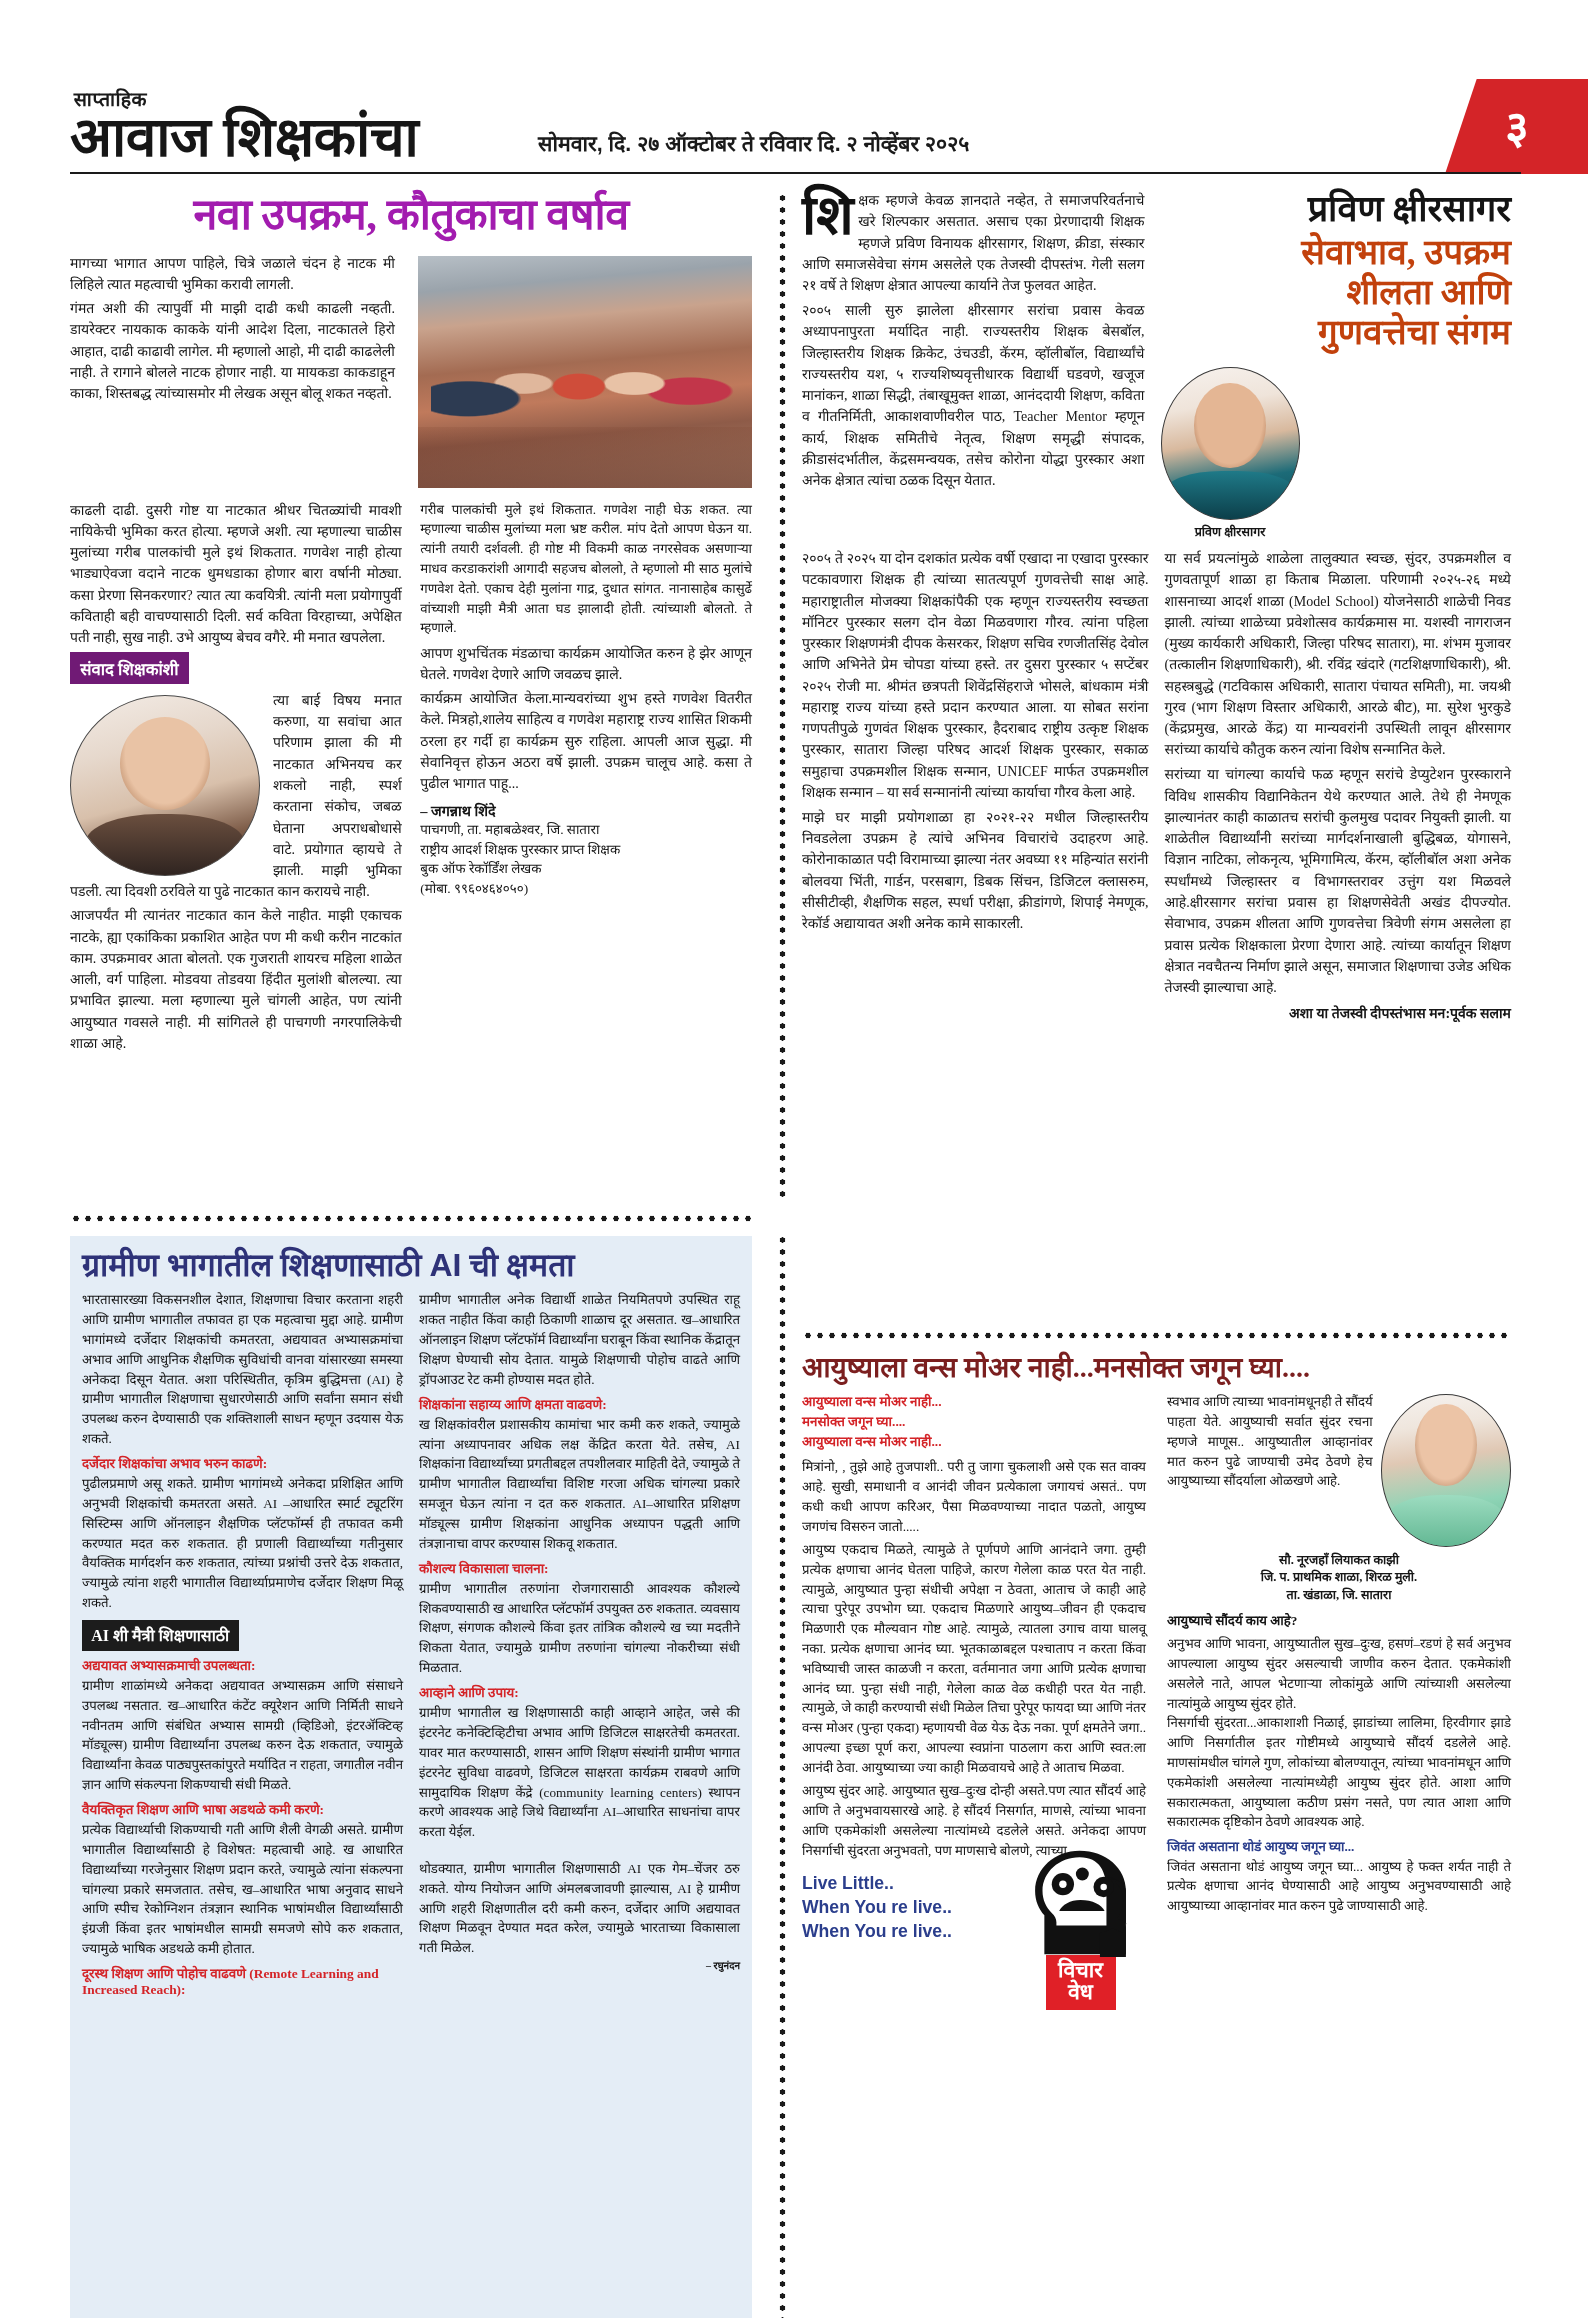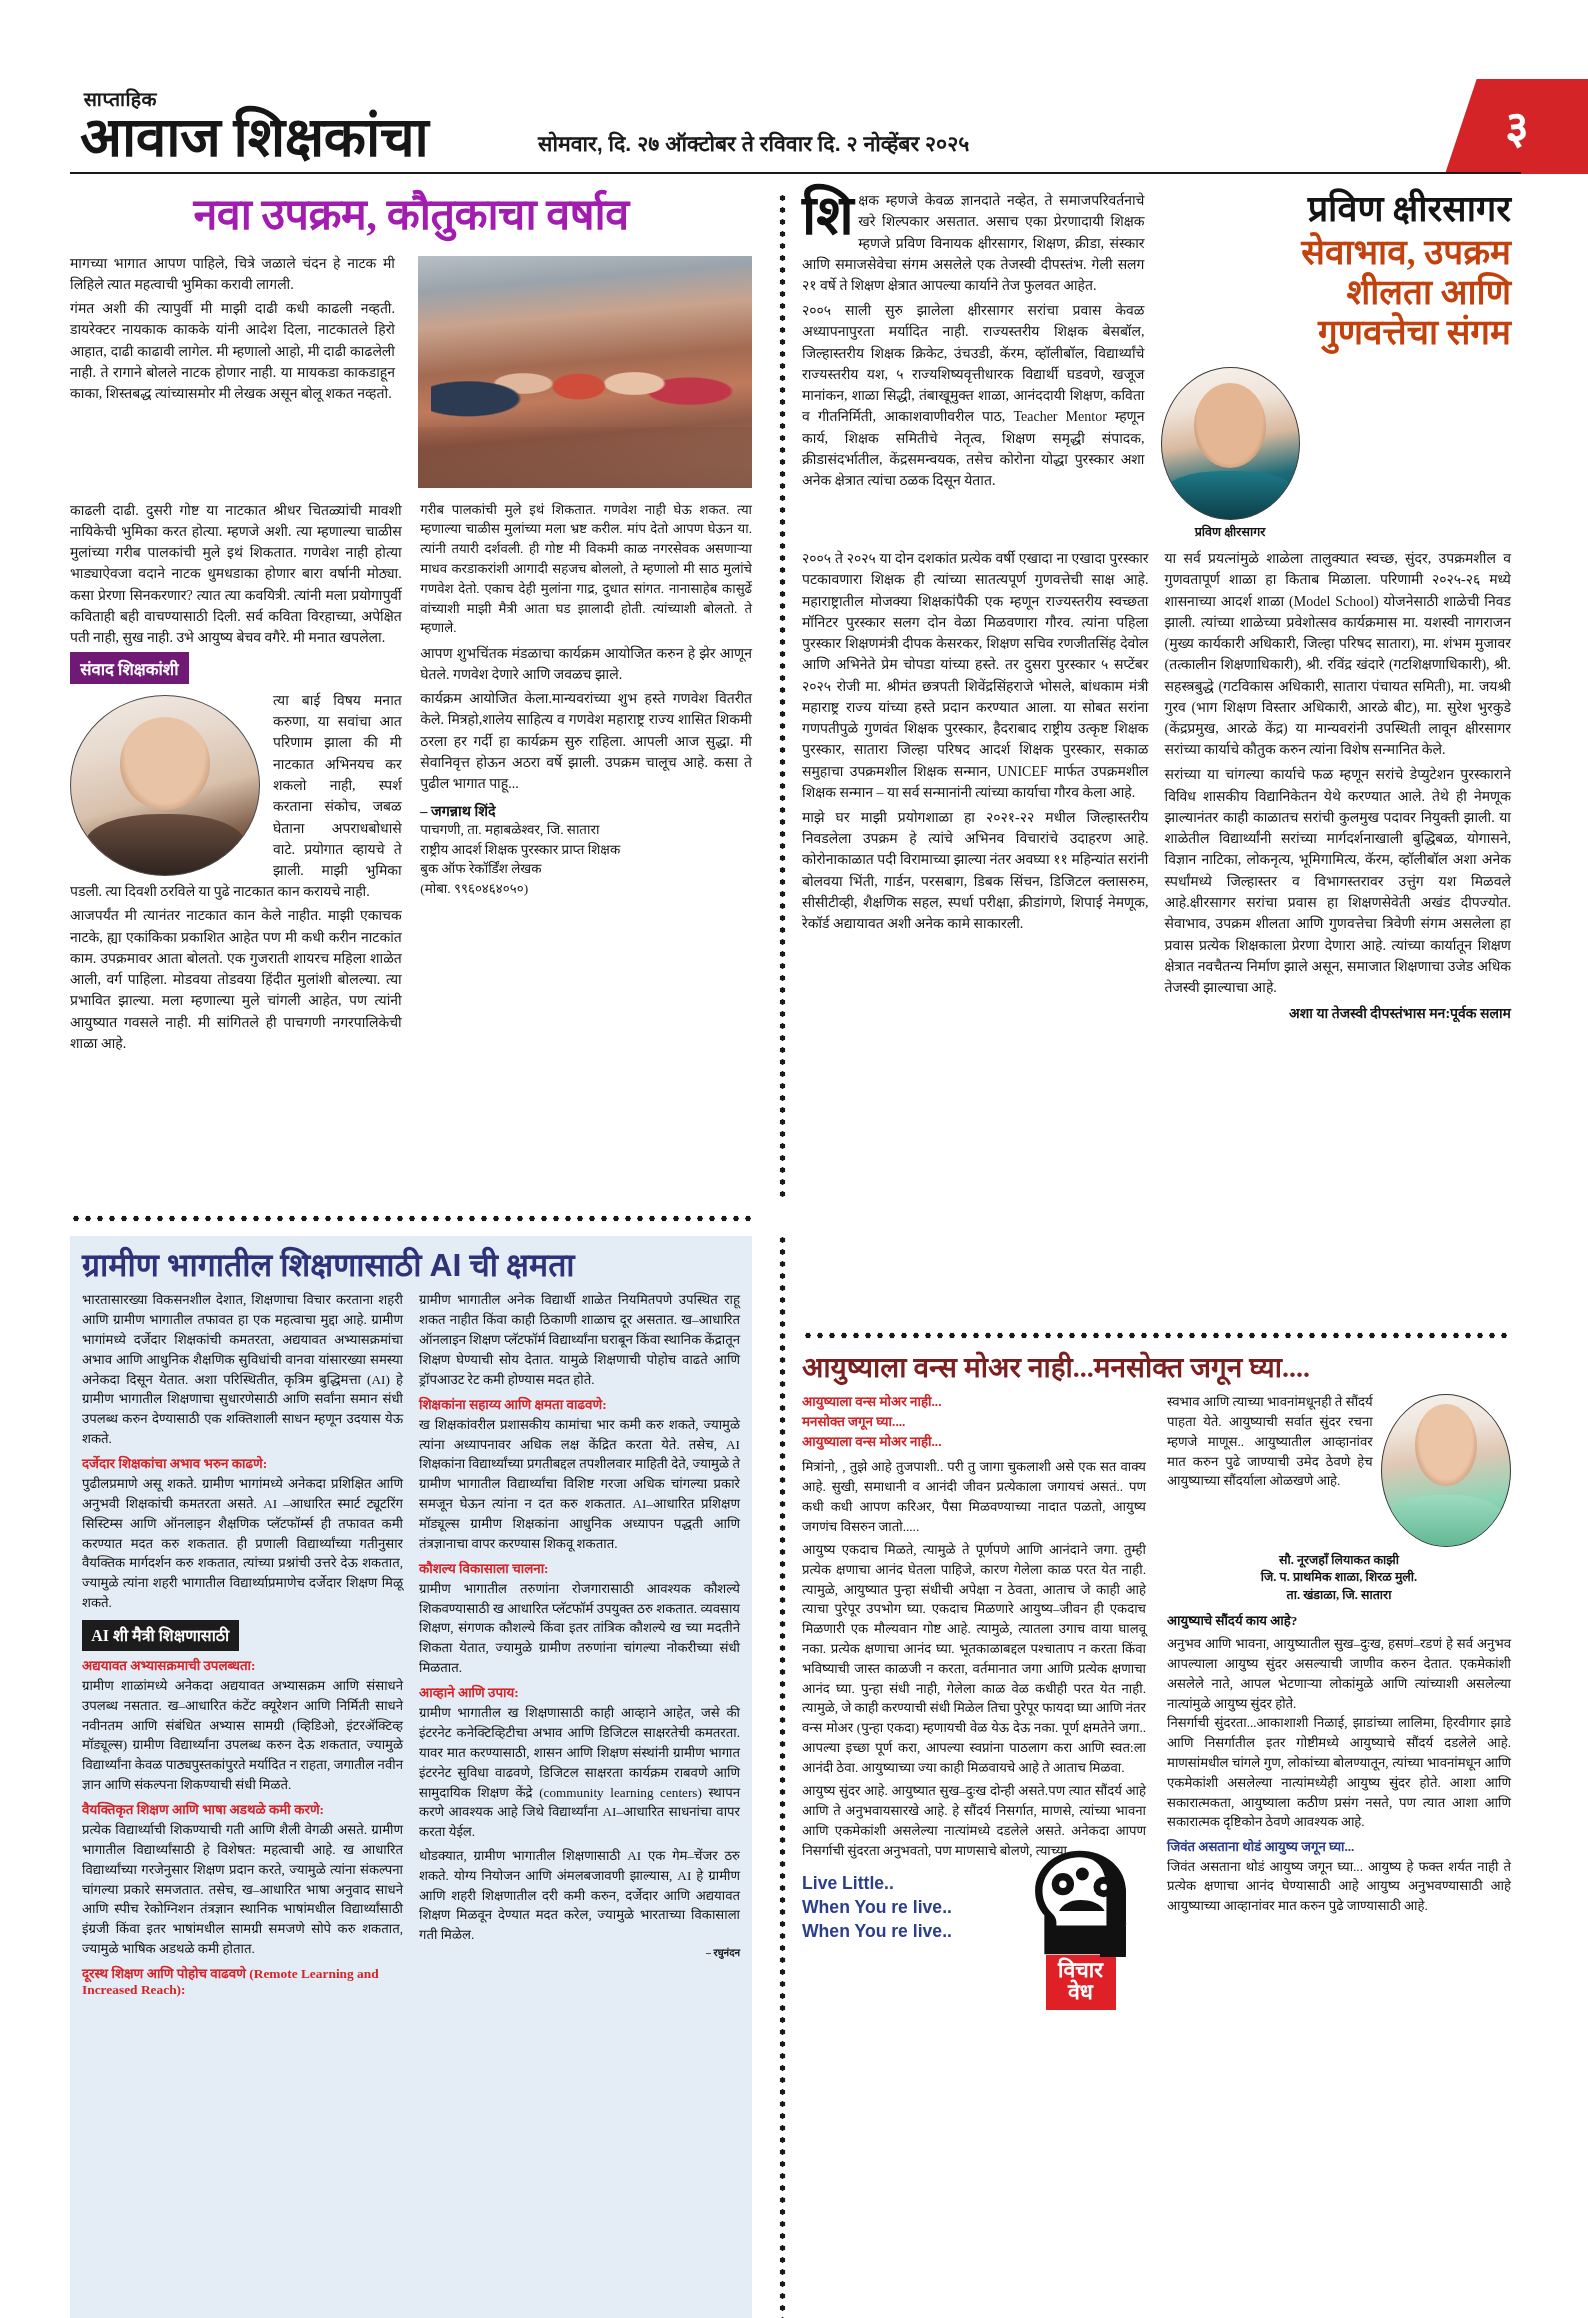--- a/index.html
+++ b/index.html
@@ -20,21 +20,21 @@
 
   
   .masthead {
     position: absolute;
     left: 0; top: 0;
     width: 1589px;
     height: 181px;
   }
   .mast-left {
     position: absolute;
-    left: 80px; top: 90px;
+    left: 70px; top: 90px;
     line-height: 1;
   }
   .mast-kicker {
     font-size: 19.5px;
     font-weight: 700;
     color: #1a1a1a;
     letter-spacing: 0.5px;
     margin-left: 3.7px;
   }
   .mast-title {
@@ -456,21 +456,21 @@
 
         <span class="sub-red">शिक्षकांना सहाय्य आणि क्षमता वाढवणे:</span>
         <div class="tiny">ख शिक्षकांवरील प्रशासकीय कामांचा भार कमी करु शकते, ज्यामुळे त्यांना अध्यापनावर अधिक लक्ष केंद्रित करता येते. तसेच, AI शिक्षकांना विद्यार्थ्यांच्या प्रगतीबद्दल तपशीलवार माहिती देते, ज्यामुळे ते ग्रामीण भागातील विद्यार्थ्यांचा विशिष्ट गरजा अधिक चांगल्या प्रकारे समजून घेऊन त्यांना न दत करु शकतात. AI–आधारित प्रशिक्षण मॉड्यूल्स ग्रामीण शिक्षकांना आधुनिक अध्यापन पद्धती आणि तंत्रज्ञानाचा वापर करण्यास शिकवू शकतात.</div>
 
         <span class="sub-red">कौशल्य विकासाला चालना:</span>
         <div class="tiny">ग्रामीण भागातील तरुणांना रोजगारासाठी आवश्यक कौशल्ये शिकवण्यासाठी ख आधारित प्लॅटफॉर्म उपयुक्त ठरु शकतात. व्यवसाय शिक्षण, संगणक कौशल्ये किंवा इतर तांत्रिक कौशल्ये ख च्या मदतीने शिकता येतात, ज्यामुळे ग्रामीण तरुणांना चांगल्या नोकरीच्या संधी मिळतात.</div>
 
         <span class="sub-red">आव्हाने आणि उपाय:</span>
         <div class="tiny">ग्रामीण भागातील ख शिक्षणासाठी काही आव्हाने आहेत, जसे की इंटरनेट कनेक्टिव्हिटीचा अभाव आणि डिजिटल साक्षरतेची कमतरता. यावर मात करण्यासाठी, शासन आणि शिक्षण संस्थांनी ग्रामीण भागात इंटरनेट सुविधा वाढवणे, डिजिटल साक्षरता कार्यक्रम राबवणे आणि सामुदायिक शिक्षण केंद्रे (community learning centers) स्थापन करणे आवश्यक आहे जिथे विद्यार्थ्यांना AI–आधारित साधनांचा वापर करता येईल.</div>
 
-        <div class="tiny" style="margin-top:4px;font-family:Liberation Serif, serif;">थोडक्यात, ग्रामीण भागातील शिक्षणासाठी AI एक गेम–चेंजर ठरु शकते. योग्य नियोजन आणि अंमलबजावणी झाल्यास, AI हे ग्रामीण आणि शहरी शिक्षणातील दरी कमी करुन, दर्जेदार आणि अद्ययावत शिक्षण मिळवून देण्यात मदत करेल, ज्यामुळे भारताच्या विकासाला गती मिळेल.</div>
+        <div class="tiny" style="margin-top:17px;font-family:Liberation Serif, serif;">थोडक्यात, ग्रामीण भागातील शिक्षणासाठी AI एक गेम–चेंजर ठरु शकते. योग्य नियोजन आणि अंमलबजावणी झाल्यास, AI हे ग्रामीण आणि शहरी शिक्षणातील दरी कमी करुन, दर्जेदार आणि अद्ययावत शिक्षण मिळवून देण्यात मदत करेल, ज्यामुळे भारताच्या विकासाला गती मिळेल.</div>
 
         <div class="sign-right">– रघुनंदन</div>
       </div>
     </div>
   </div>
 
   <div class="art4">
     <div class="h4-title">आयुष्याला वन्स मोअर नाही...मनसोक्त जगून घ्या....</div>
 
     <div class="a4-cols">

